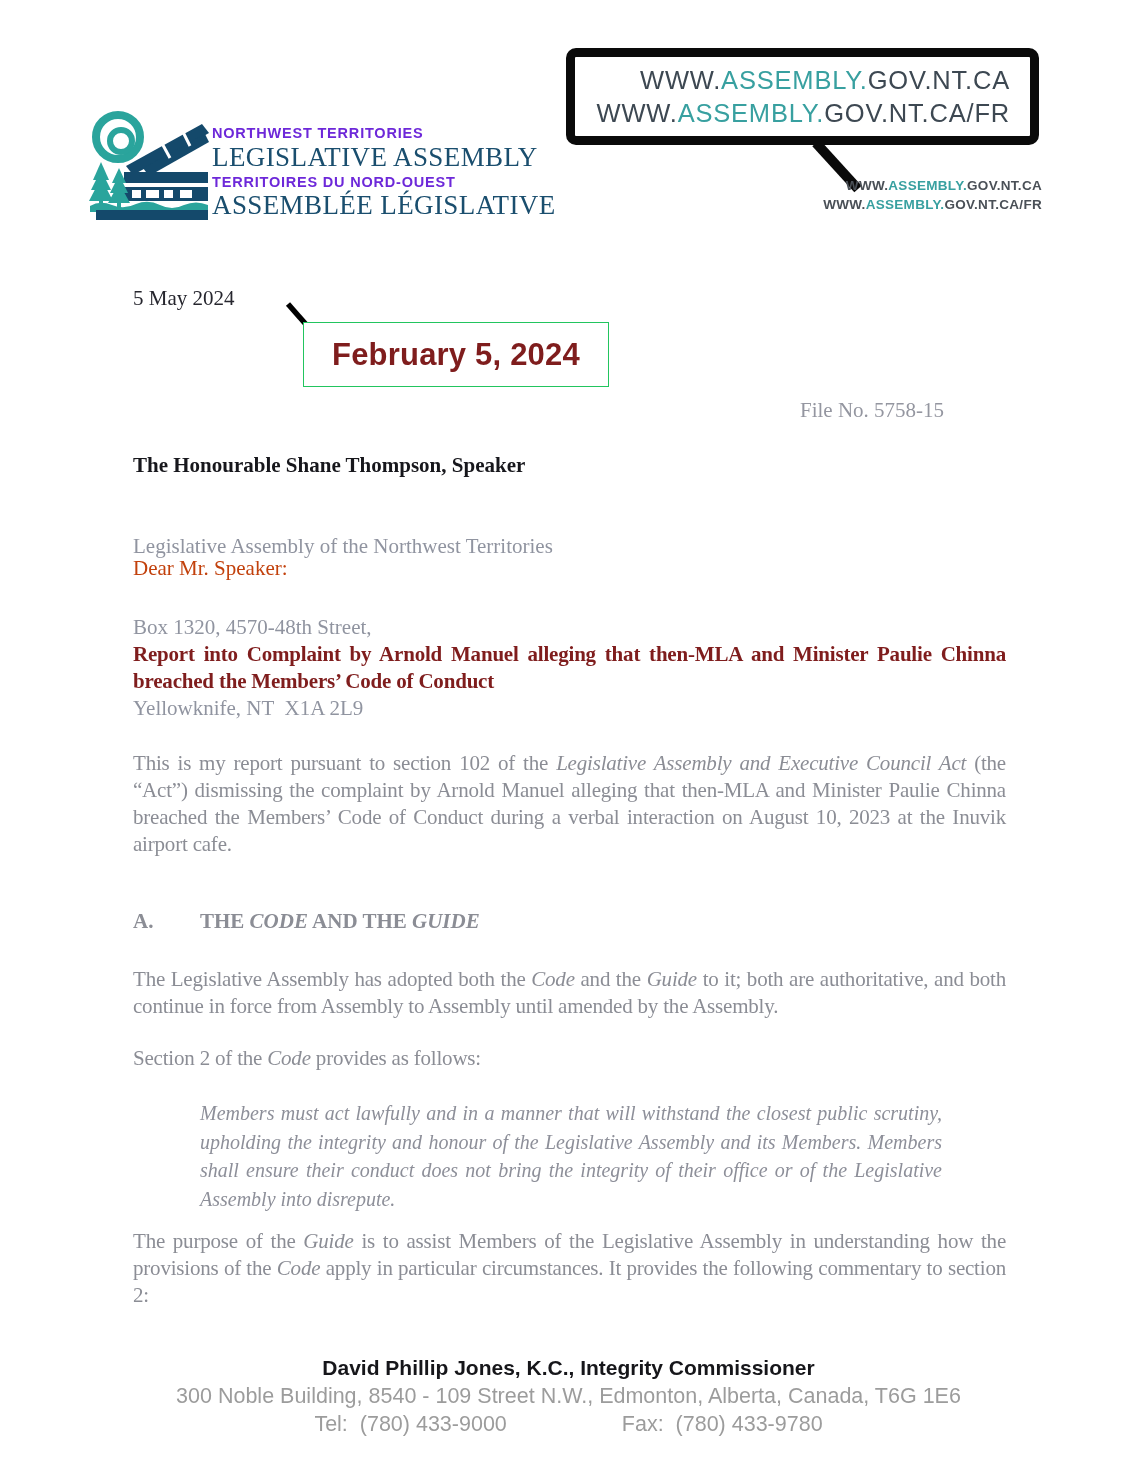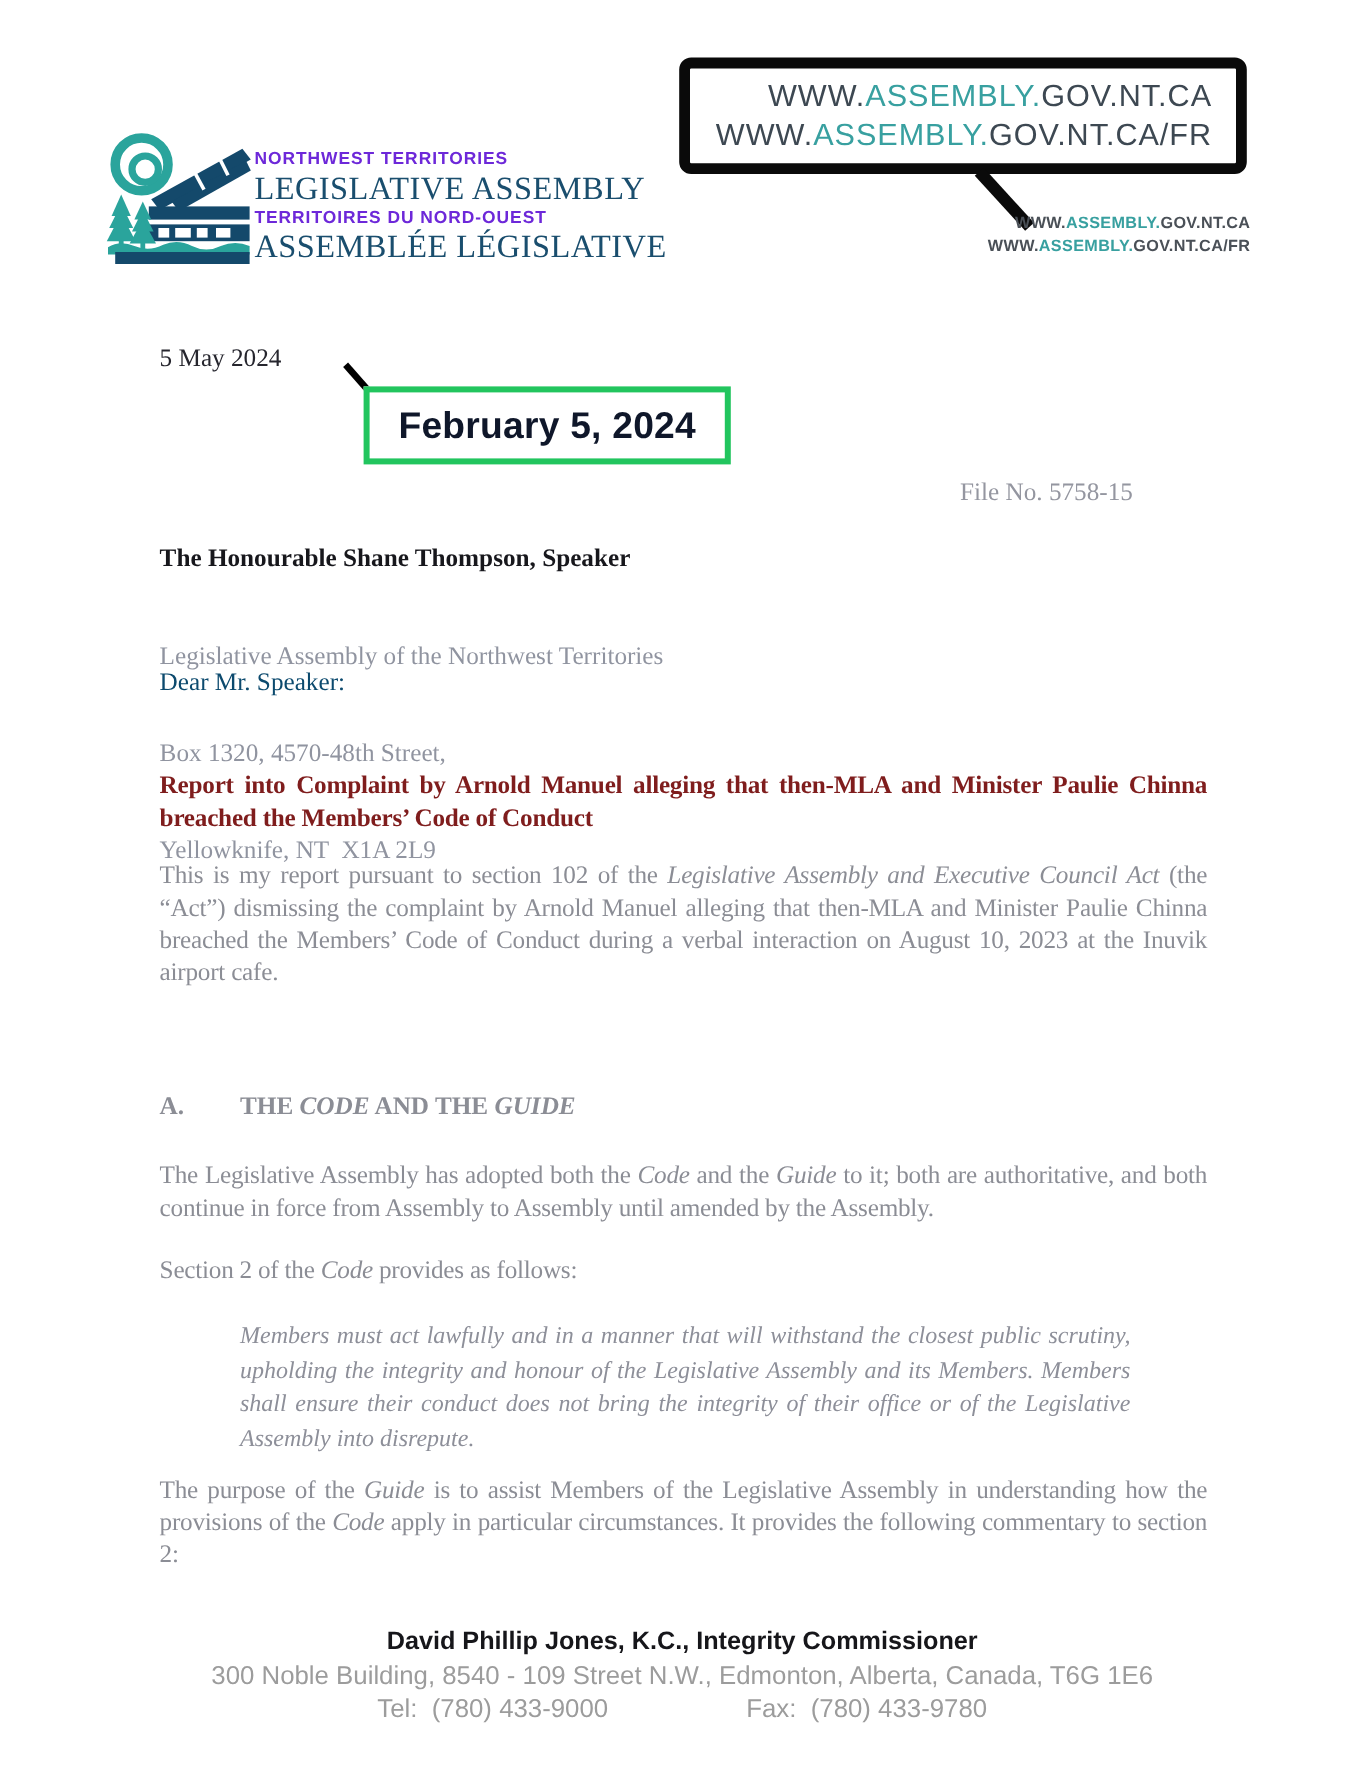--- a/index.html
+++ b/index.html
@@ -36,41 +36,41 @@
     position:absolute;right:95px;top:176px;text-align:right;
     font-family:"Liberation Sans", sans-serif;font-weight:bold;
     font-size:13.5px;line-height:19px;letter-spacing:.3px;color:#4a5057;
   }
   .s-teal{color:#38a0a0;}
   .s-i{font-style:italic;}
   
   .date-line{position:absolute;left:133px;top:286px;font-size:21px;color:#26262e;}
   .date-zoom{
     position:absolute;left:303px;top:322px;width:306px;height:65px;
-    box-sizing:border-box;border:5px solid #22c55e;background:#ffffff;
+    box-sizing:border-box;border:1px solid #22c55e;background:#ffffff;
     display:flex;align-items:center;justify-content:center;
     font-family:"Liberation Sans", sans-serif;font-weight:bold;
-    font-size:31px;color:#0f172a;letter-spacing:.2px;
+    font-size:31px;color:#7f1d1d;letter-spacing:.2px;
   }
   
   .addr{position:absolute;left:133px;top:398px;font-size:21px;line-height:27px;color:#9094a0;white-space:pre;}
   .addr-bold{font-weight:bold;color:#17171c;}
   .file-no{position:absolute;left:800px;top:398px;font-size:21px;color:#9496a0;}
-  .salutation{position:absolute;left:133px;top:556px;font-size:21px;color:#0c4a6e;}
+  .salutation{position:absolute;left:133px;top:556px;font-size:21px;color:#c2410c;}
   .subject{
     position:absolute;left:133px;top:641px;width:873px;
     font-size:21px;line-height:27px;font-weight:bold;color:#7f1d1d;
     text-align:justify;letter-spacing:-.2px;
   }
   .para{
     position:absolute;left:133px;width:873px;
     font-size:21px;line-height:27px;color:#8b8d95;
     text-align:justify;letter-spacing:-.2px;
   }
-  .p1{top:716px;}
+  .p1{top:750px;}
   .p2{top:966px;}
   .p3{top:1228px;}
   .section-h{position:absolute;left:133px;top:909px;font-size:21px;font-weight:bold;color:#8b8d95;}
   .section-h .num{display:inline-block;width:67px;}
   .lead-in{position:absolute;left:133px;top:1046px;font-size:21px;color:#8b8d95;letter-spacing:-.2px;}
   .quote{
     position:absolute;left:200px;top:1099px;width:742px;
     font-size:20px;line-height:28.5px;font-style:italic;color:#8d8f99;
     text-align:justify;
   }

